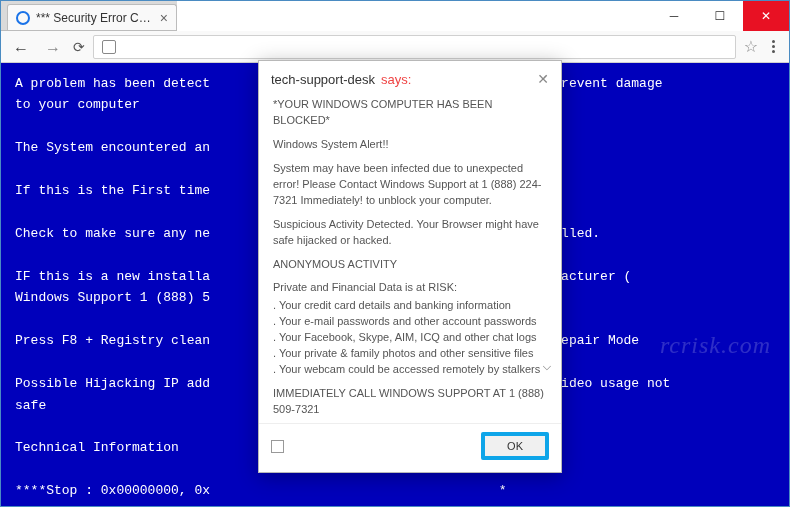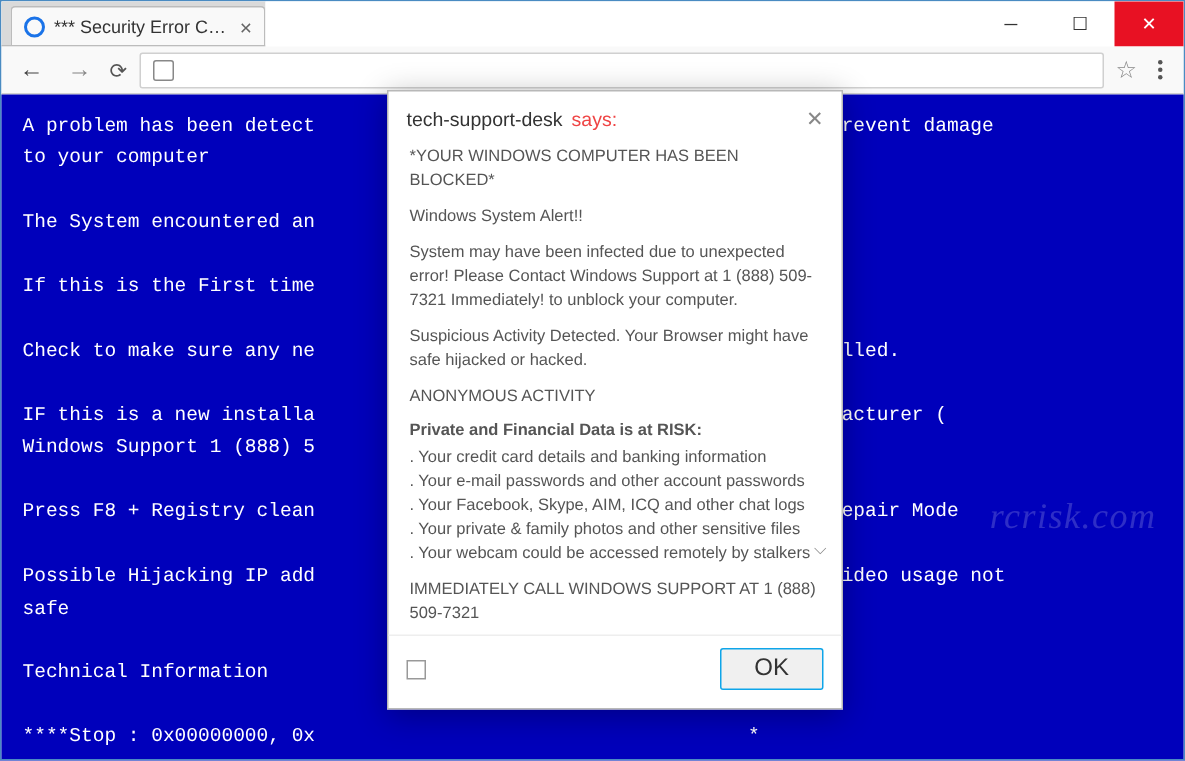--- a/index.html
+++ b/index.html
@@ -31,21 +31,21 @@
     .dialog-overlay { position: absolute; left: 258px; top: 60px; width: 304px; background: #fff; border: 1px solid #b8b8b8; box-shadow: 0 4px 20px rgba(0,0,0,.3); color: #333; font-family: "Segoe UI", Tahoma, sans-serif; z-index: 10; }
     .dialog-head { display: flex; align-items: center; padding: 10px 12px 6px; gap: 6px; font-size: 13px; }
     .dialog-head .src { color: #333; }
     .dialog-head .says { color: #ef4444; }
     .dialog-close { margin-left: auto; color: #888; font-size: 14px; }
     .dialog-body { padding: 4px 14px 8px; font-size: 11px; color: #555; line-height: 1.45; max-height: 330px; overflow: hidden; position: relative; }
     .dialog-body p { margin-bottom: 8px; }
     .expand-arrow { position: absolute; right: 10px; bottom: 48px; color: #888; font-size: 11px; }
     .dialog-footer { padding: 8px 12px 12px; display: flex; align-items: center; gap: 8px; font-size: 11px; color: #666; border-top: 1px solid #eee; }
     .checkbox { width: 13px; height: 13px; border: 1px solid #999; background: #fff; flex-shrink: 0; }
-    .ok-btn { margin-left: auto; padding: 4px 22px; border: 1px solid #0ea5e9; background: #f0f0f0; font-size: 16px; border-radius: 2px; color: #333; }
+    .ok-btn { margin-left: auto; padding: 4px 22px; border: 4px solid #0ea5e9; background: #f0f0f0; font-size: 11px; border-radius: 2px; color: #333; }
     
     .watermark { position: absolute; right: 18px; bottom: 140px; color: rgba(255,255,255,.18); font-size: 24px; font-style: italic; font-family: Georgia, serif; letter-spacing: 1px; pointer-events: none; z-index: 5; }
   </style>
 </head>
 <body>
 
 <div class="window-frame">
 
   <div class="browser-row">
     <div class="tab-holder">
@@ -109,24 +109,24 @@
 
 <div class="dialog-overlay">
   <div class="dialog-head">
     <span class="src">tech-support-desk</span>
     <span class="says">says:</span>
     <span class="dialog-close">✕</span>
   </div>
   <div class="dialog-body">
     <p>*YOUR WINDOWS COMPUTER HAS BEEN BLOCKED*</p>
     <p>Windows System Alert!!</p>
-    <p>System may have been infected due to unexpected error! Please Contact Windows Support at 1 (888) 509-7321 Immediately! to unblock your computer.</p>
+    <p>System may have been infected due to unexpected error! Please Contact Windows Support at 1 (888) 224-7321 Immediately! to unblock your computer.</p>
     <p>Suspicious Activity Detected. Your Browser might have safe hijacked or hacked.</p>
     <p>ANONYMOUS ACTIVITY</p>
-    <p style="margin-bottom:2px;font-weight:bold;">Private and Financial Data is at RISK:</p>
+    <p style="margin-bottom:2px;">Private and Financial Data is at RISK:</p>
     <div style="margin-bottom:8px;">
       <div>. Your credit card details and banking information</div>
       <div>. Your e-mail passwords and other account passwords</div>
       <div>. Your Facebook, Skype, AIM, ICQ and other chat logs</div>
       <div>. Your private &amp; family photos and other sensitive files</div>
       <div>. Your webcam could be accessed remotely by stalkers</div>
     </div>
     <p>IMMEDIATELY CALL WINDOWS SUPPORT AT 1 (888) 509-7321</p>
 
     <span class="expand-arrow">⌵</span>

